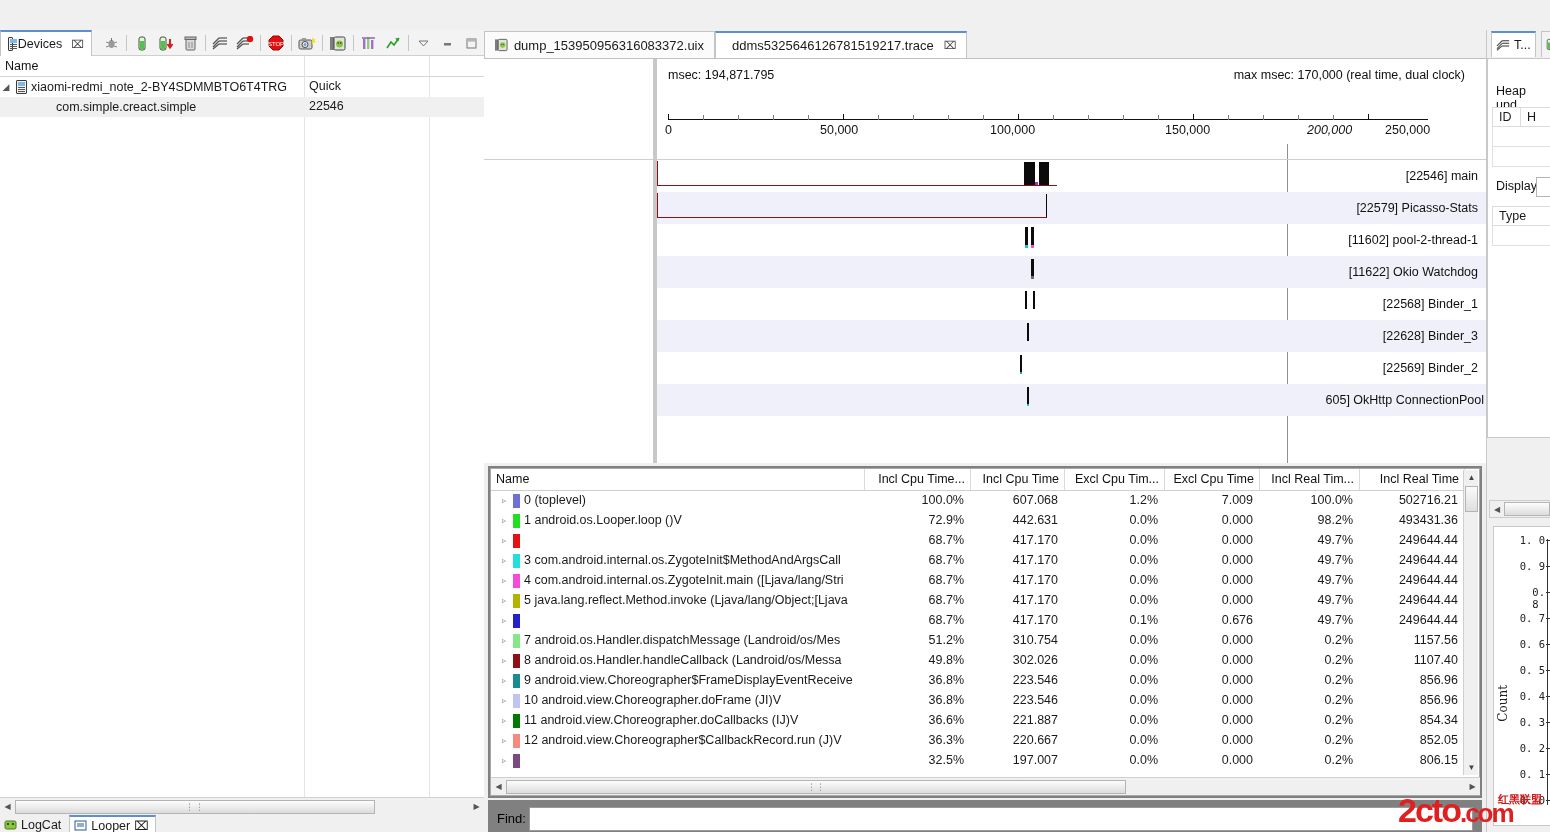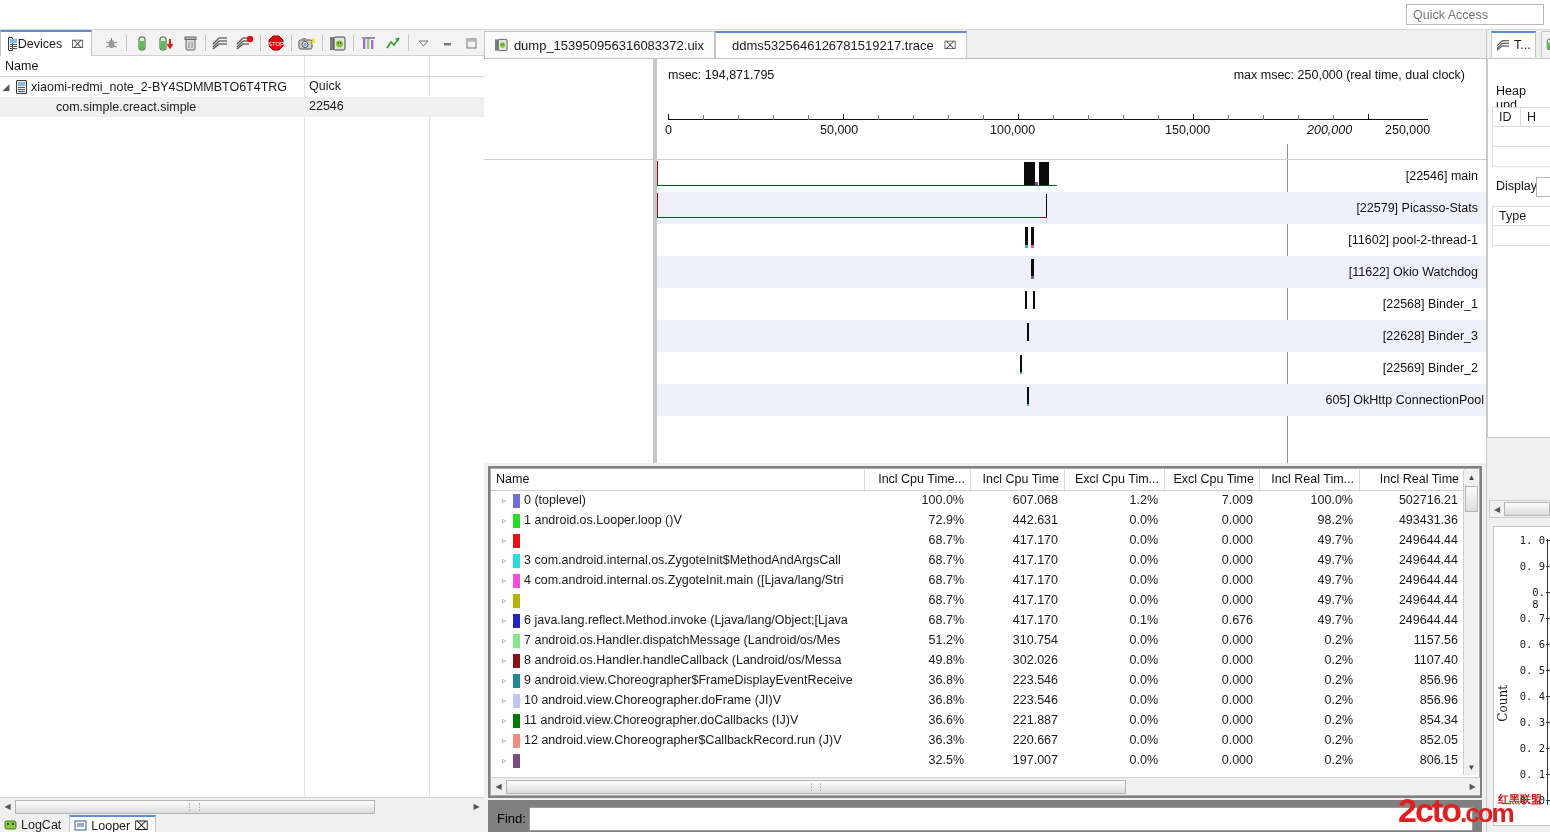--- a/index.html
+++ b/index.html
@@ -203,23 +203,20 @@
   .ico-phone { width:11px; height:14px; background:#f2f2f2; border:1px solid #3a3a3a; border-radius:1px; }
   .ico-phone:before { content:""; position:absolute; left:1px; top:1px; width:7px; height:4px; background:#7fb9e8; }
   .ico-phone:after { content:""; position:absolute; left:1px; top:6px; width:7px; height:6px;
      background:repeating-linear-gradient(#555 0 1px, transparent 1px 2px); }
 </style>
 </head>
 <body>
 
 <div class="app">
 
-  <div class="topbar">
-    <input class="quick-access" readonly="" placeholder="Quick Access" style="">
-  </div>
 
   <div class="devices-view">
 
     <div class="dev-tabrow">
       <div class="dev-tab" style="width:92px;">
         <span class="ico ico-phone"></span>
         <span>Devices</span>
         <span class="xmark">⌧</span>
       </div>
 
@@ -421,21 +418,21 @@
         <span class="xmark">⌧</span>
       </div>
     </div>
 
     <div class="timeline">
       <div class="tl-label-col"></div>
       <div class="tl-divider"></div>
 
       <div class="tl-canvas">
         <div class="tl-msec">msec: 194,871.795</div>
-        <div class="tl-maxmsec">max msec: 250,000 (real time, dual clock)</div>
+        <div class="tl-maxmsec">max msec: 170,000 (real time, dual clock)</div>
 
         <div class="axis"></div>
         <div class="axis-tick" style="left:11px;"></div>
         <div class="axis-tick minor" style="left:46px;"></div>
         <div class="axis-tick minor" style="left:81px;"></div>
         <div class="axis-tick minor" style="left:116px;"></div>
         <div class="axis-tick minor" style="left:151px;"></div>
         <div class="axis-tick" style="left:186px;"></div>
         <div class="axis-tick minor" style="left:221px;"></div>
         <div class="axis-tick minor" style="left:256px;"></div>
@@ -582,31 +579,31 @@
               <div class="cell" style="left: 374px; width: 106px;">68.7%</div>
               <div class="cell" style="left: 480px; width: 94px;">417.170</div>
               <div class="cell" style="left: 574px; width: 100px;">0.0%</div>
               <div class="cell" style="left: 674px; width: 95px;">0.000</div>
               <div class="cell" style="left: 769px; width: 100px;">49.7%</div>
               <div class="cell" style="left: 869px; width: 105px;">249644.44</div>
             </div>
             <div class="pt-row">
               <div class="expander">▹</div>
               <div class="swatch" style="background: rgb(180, 180, 0);"></div>
+              <div class="nm">5 java.lang.reflect.Method.invoke (Ljava/lang/Object;[Ljava</div>
               <div class="cell" style="left: 374px; width: 106px;">68.7%</div>
               <div class="cell" style="left: 480px; width: 94px;">417.170</div>
               <div class="cell" style="left: 574px; width: 100px;">0.0%</div>
               <div class="cell" style="left: 674px; width: 95px;">0.000</div>
               <div class="cell" style="left: 769px; width: 100px;">49.7%</div>
               <div class="cell" style="left: 869px; width: 105px;">249644.44</div>
             </div>
             <div class="pt-row">
               <div class="expander">▹</div>
               <div class="swatch" style="background: rgb(34, 34, 200);"></div>
-              <div class="nm">6 java.lang.reflect.Method.invoke (Ljava/lang/Object;[Ljava</div>
               <div class="cell" style="left: 374px; width: 106px;">68.7%</div>
               <div class="cell" style="left: 480px; width: 94px;">417.170</div>
               <div class="cell" style="left: 574px; width: 100px;">0.1%</div>
               <div class="cell" style="left: 674px; width: 95px;">0.676</div>
               <div class="cell" style="left: 769px; width: 100px;">49.7%</div>
               <div class="cell" style="left: 869px; width: 105px;">249644.44</div>
             </div>
             <div class="pt-row">
               <div class="expander">▹</div>
               <div class="swatch" style="background: rgb(134, 230, 138);"></div>

